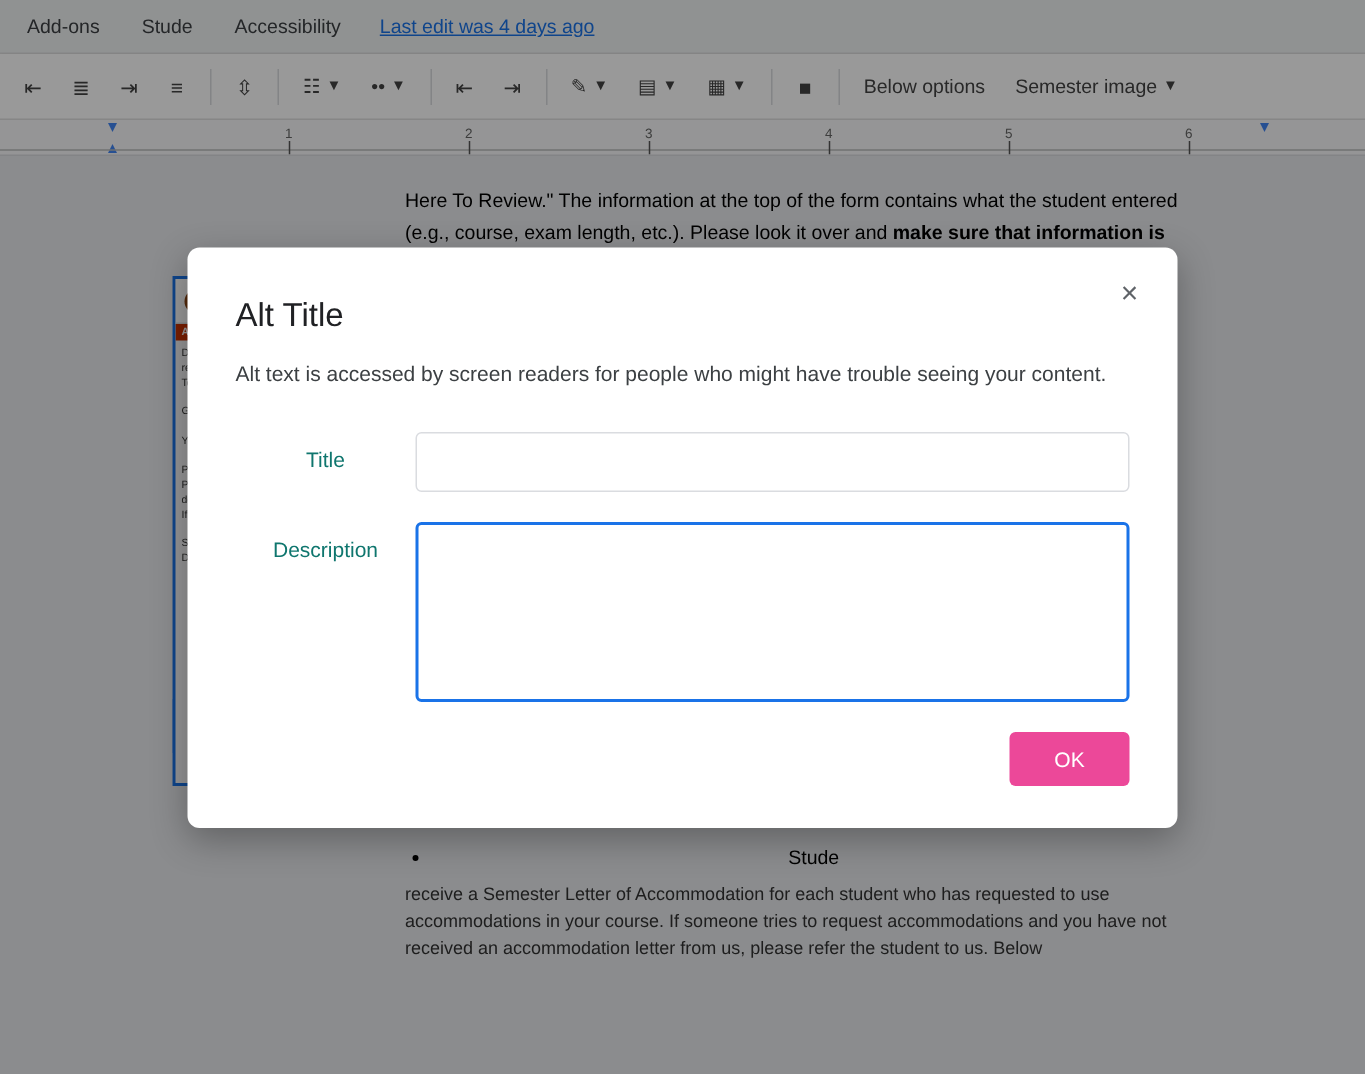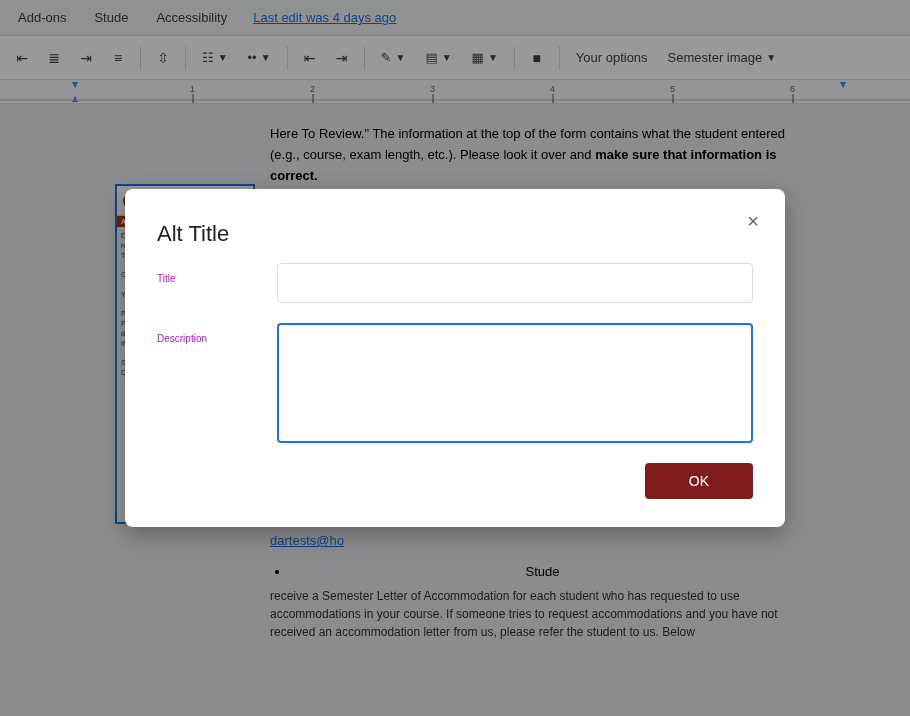--- a/index.html
+++ b/index.html
@@ -204,24 +204,25 @@
     }
 
     .modal-field {
       display: flex;
       align-items: flex-start;
       margin-bottom: 20px;
       gap: 0;
     }
     .modal-label {
       width: 120px;
-      font-size: 10px;
-      color: #a21caf;
+      font-size: 14px;
+      color: #0f766e;
       padding-top: 10px;
       flex-shrink: 0;
+      text-align: center;
     }
     .modal-input {
       flex: 1;
       height: 40px;
       border: 1px solid #dadce0;
       border-radius: 4px;
       padding: 8px 12px;
       font-size: 14px;
       color: #202124;
       outline: none;
@@ -239,25 +240,25 @@
       font-family: Arial, sans-serif;
     }
 
     .modal-actions {
       display: flex;
       justify-content: flex-end;
       gap: 12px;
       margin-top: 16px;
     }
     .btn-ok {
-      background: #7f1d1d;
+      background: #ec4899;
       color: #fff;
       border: none;
       border-radius: 4px;
-      padding: 10px 44px;
+      padding: 10px 16px;
       font-size: 14px;
       font-weight: 500;
       cursor: pointer;
       min-width: 80px;
     }
     .btn-cancel {
       background: #fff;
       color: #1a73e8;
       border: 1px solid #dadce0;
       border-radius: 4px;
@@ -341,21 +342,21 @@
     <span style="font-size:10px;">▼</span>
   </button>
   <button class="toolbar-btn-text">
     <span>▦</span>
     <span style="font-size:10px;">▼</span>
   </button>
   <div class="toolbar-separator"></div>
   <button class="toolbar-btn" title="Crop">■</button>
   <div class="toolbar-separator"></div>
   <button class="toolbar-btn-text">
-    <span>Your options</span>
+    <span>Below options</span>
   </button>
   <button class="toolbar-btn-text">
     <span>Semester image</span>
     <span style="font-size:10px;">▼</span>
   </button>
 </div>
 
 <div class="ruler-area">
   <svg class="ruler-svg">
 
@@ -461,20 +462,21 @@
   </div>
 </div>
 
 <div class="overlay">
   <div class="modal">
 
     <button class="modal-close">×</button>
 
     <h2 class="modal-title">Alt Title</h2>
 
+    <p class="modal-desc">Alt text is accessed by screen readers for people who might have trouble seeing your content.</p>
 
     <div class="modal-field">
       <label class="modal-label">Title</label>
       <input class="modal-input" type="text" value="" style="">
     </div>
 
     <div class="modal-field">
       <label class="modal-label">Description</label>
       <textarea class="modal-textarea" style=""></textarea>
     </div>

